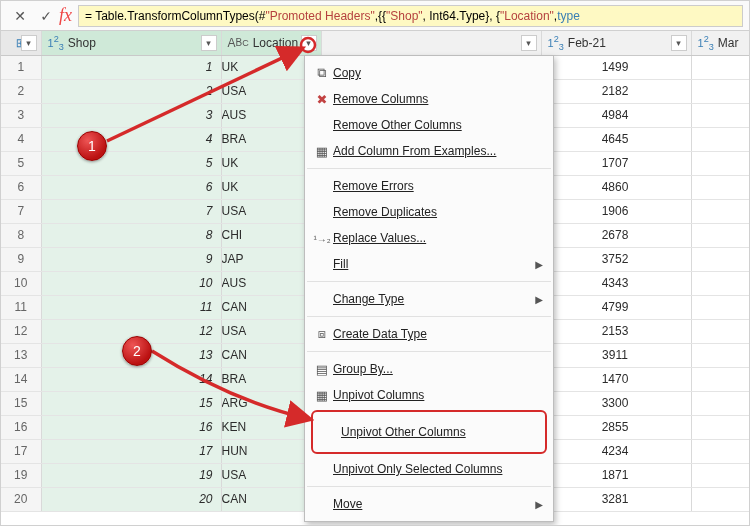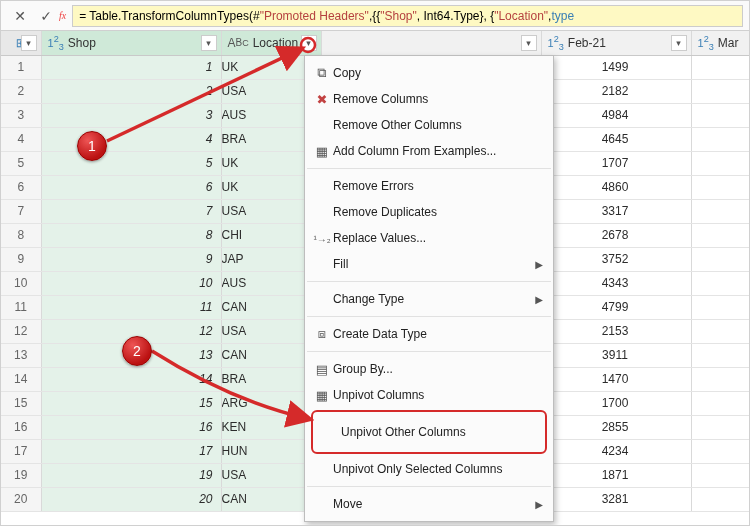--- a/index.html
+++ b/index.html
@@ -25,21 +25,21 @@
   }
   .formula-bar .btn {
     width: 26px; height: 22px;
     display: flex; align-items: center; justify-content: center;
     color: #555;
     font-size: 14px;
   }
   .formula-bar .fx {
     font-style: italic;
     font-family: "Times New Roman", serif;
-    font-size: 10px;
+    font-size: 18px;
     margin-right: 6px;
     color: #ef4444;
   }
   .formula-box {
     flex: 1;
     border: 1px solid #ccc;
     background: #fef9c3;
     height: 22px;
     display: flex;
     align-items: center;
@@ -127,21 +127,21 @@
     padding: 0 10px 0 6px;
     color: #222;
     cursor: default;
   }
   .context-menu .mi .micon {
     width: 22px;
     text-align: center;
     color: #555;
     font-size: 13px;
   }
-  .context-menu .mi .mlabel { flex: 1; }
+  .context-menu .mi .mlabel { flex: 1; text-decoration: underline; }
   .context-menu .mi .marrow { color: #555; font-size: 10px; }
   .context-menu .sep { height:1px; background:#e1e1e1; margin:4px 2px; }
   .context-menu .mi.highlight {
     border: 2.5px solid #d52a2a;
     border-radius: 6px;
     margin: 2px 6px;
     height: 44px;
   }
 
   
@@ -282,21 +282,21 @@
           <td class="loc selcell">UK</td>
           <td class="numplain"></td>
           <td class="numplain">4860</td>
           <td class="numplain"></td>
         </tr>
         <tr>
           <td class="rowhdr">7</td>
           <td class="num selcell">7</td>
           <td class="loc selcell">USA</td>
           <td class="numplain"></td>
-          <td class="numplain">3317</td>
+          <td class="numplain">1906</td>
           <td class="numplain"></td>
         </tr>
         <tr>
           <td class="rowhdr">8</td>
           <td class="num selcell">8</td>
           <td class="loc selcell">CHI</td>
           <td class="numplain"></td>
           <td class="numplain">2678</td>
           <td class="numplain"></td>
         </tr>
@@ -346,21 +346,21 @@
           <td class="loc selcell">BRA</td>
           <td class="numplain"></td>
           <td class="numplain">1470</td>
           <td class="numplain"></td>
         </tr>
         <tr>
           <td class="rowhdr">15</td>
           <td class="num selcell">15</td>
           <td class="loc selcell">ARG</td>
           <td class="numplain"></td>
-          <td class="numplain">1700</td>
+          <td class="numplain">3300</td>
           <td class="numplain"></td>
         </tr>
         <tr>
           <td class="rowhdr">16</td>
           <td class="num selcell">16</td>
           <td class="loc selcell">KEN</td>
           <td class="numplain"></td>
           <td class="numplain">2855</td>
           <td class="numplain"></td>
         </tr>

